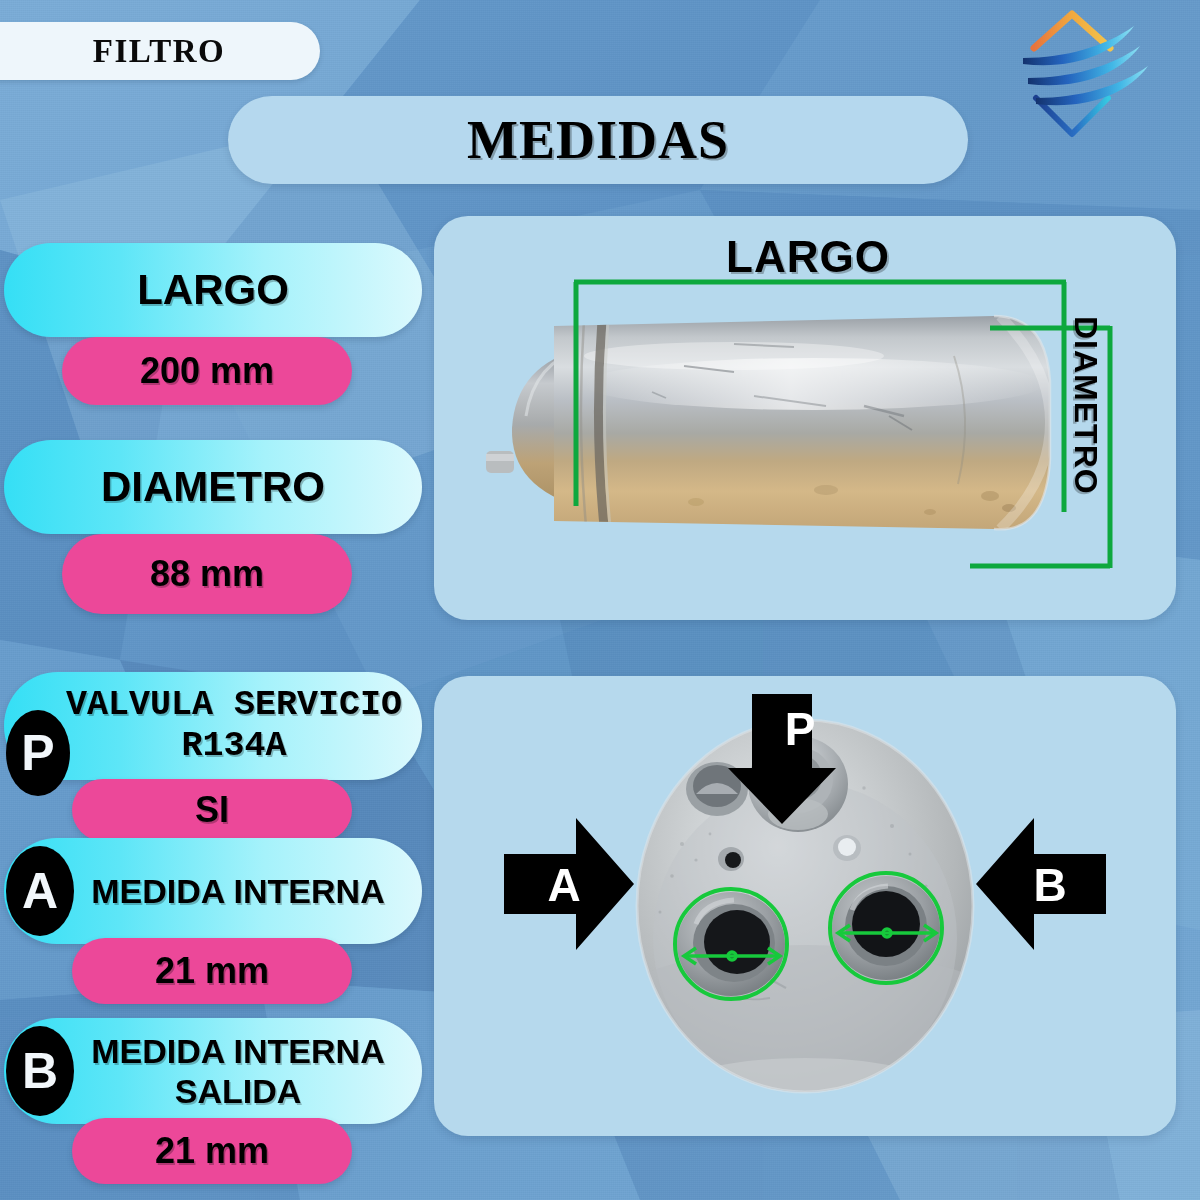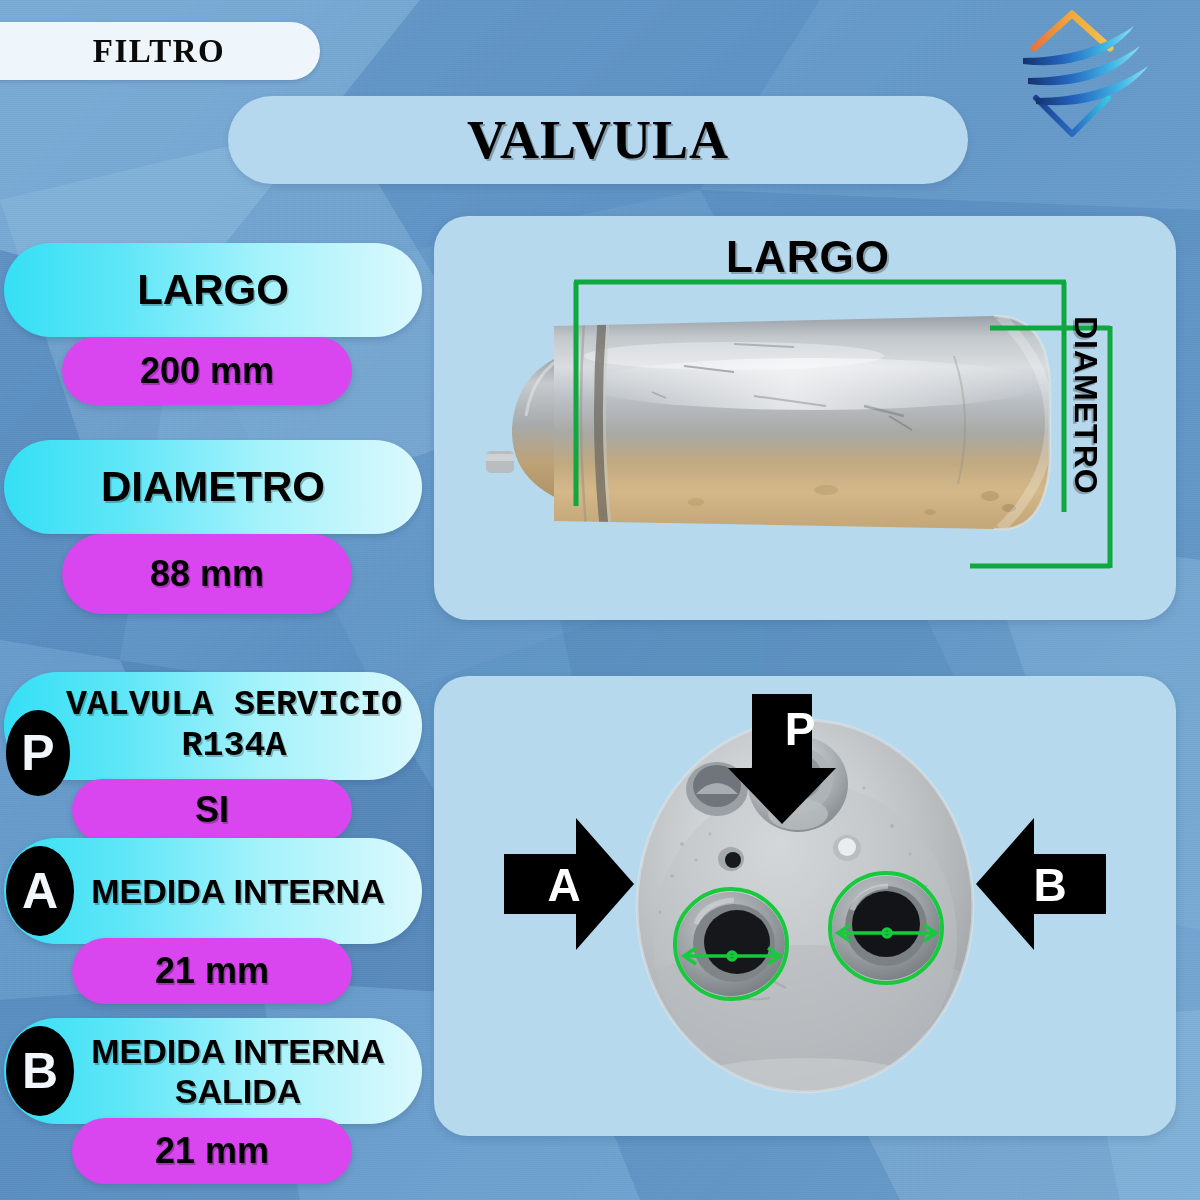--- a/index.html
+++ b/index.html
@@ -58,21 +58,21 @@
     background:linear-gradient(90deg,#35dff5 0%, #5ee6f7 28%, #a5f2fb 62%, #dcf9fd 100%);
     display:flex; flex-direction:column; align-items:center; justify-content:center;
     box-shadow:0 3px 6px rgba(20,50,80,.18);
   }
   .lbl-pill .t1, .lbl-pill .t2 {
     font-weight:bold; color:#000; line-height:1.02;
     text-shadow:1.5px 1.5px 0 rgba(0,0,0,.25);
     white-space:nowrap; text-align:center;
   }
   .val-pill {
-    position:absolute; border-radius:100px; background:#d946ef;
+    position:absolute; border-radius:100px; background:#ec4899;
     display:flex; align-items:center; justify-content:center;
     box-shadow:0 3px 6px rgba(20,50,80,.18);
   }
   .val-pill span {
     font-weight:bold; color:#000; font-size:36px;
     text-shadow:1.5px 1.5px 0 rgba(0,0,0,.25);
   }
 
   .tag-oval {
     position:absolute; background:#000; border-radius:50%;
@@ -148,21 +148,21 @@
 </div>
 <div id="noise"></div>
 
 <div id="stage">
 
   <div class="filtro-badge">
     <span>FILTRO</span>
   </div>
 
   <div class="medidas-title">
-    <span>VALVULA</span>
+    <span>MEDIDAS</span>
   </div>
 
   <div class="logo">
     <svg viewBox="0 0 180 170">
       <defs>
         <linearGradient id="lgTop" x1="0" y1="0" x2="1" y2="0">
           <stop offset="0" stop-color="#e8743c"></stop>
           <stop offset="0.5" stop-color="#f0a93f"></stop>
           <stop offset="1" stop-color="#f3c44c"></stop>
         </linearGradient>

